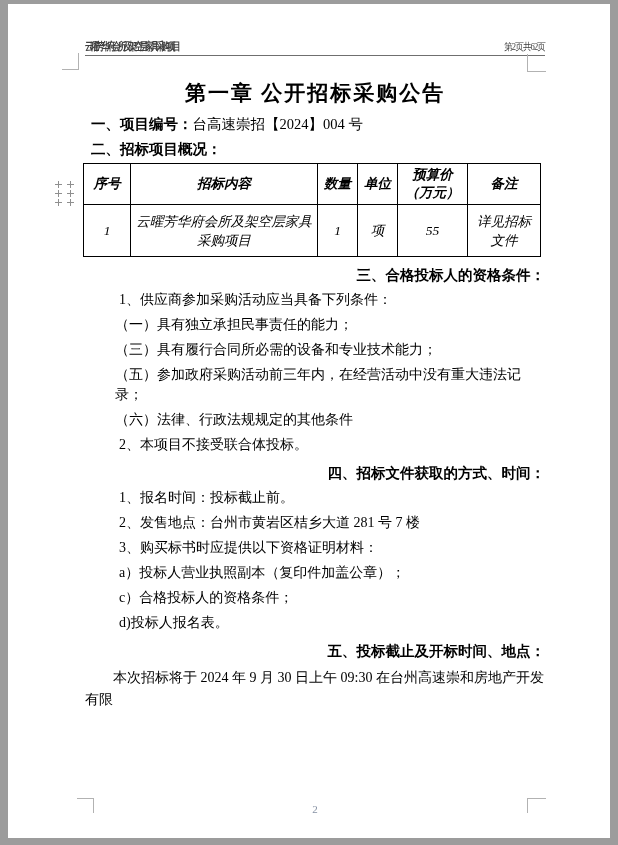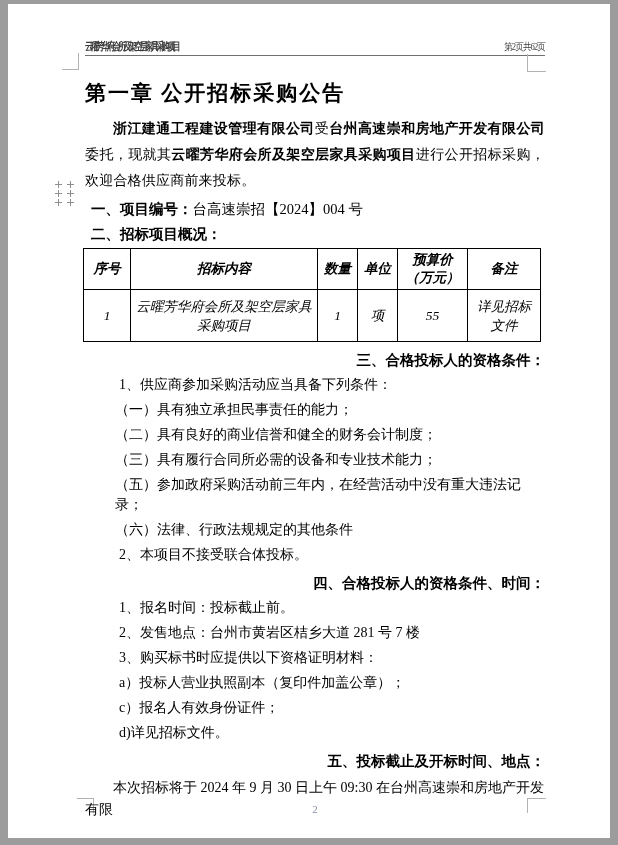--- a/index.html
+++ b/index.html
@@ -44,21 +44,21 @@
   }
   .cross{position:relative;width:7px;height:7px;}
   .cross::before{content:"";position:absolute;left:0;right:0;top:3px;height:1px;background:#8f8f8f;}
   .cross::after{content:"";position:absolute;top:0;bottom:0;left:3px;width:1px;background:#8f8f8f;}
   
   .content{
     position:absolute;left:77px;top:66px;width:460px;
     color:#000;font-size:14px;
   }
   .doc-title{
-    text-align:left;font-weight:bold;font-size:21px;letter-spacing:2px;
+    text-align:center;font-weight:bold;font-size:21px;letter-spacing:2px;
     line-height:32px;margin:7px 0 0 0;
     font-family:"Liberation Serif","DejaVu Serif",serif;
   }
   .intro{
     margin:7px 0 0 0;line-height:26px;text-align:justify;text-indent:2em;
     letter-spacing:0.2px;
   }
   .bold-seg{font-weight:bold;}
   .hei{font-family:"Liberation Sans","DejaVu Sans",sans-serif;font-weight:bold;text-align:right;}
   .ln{line-height:20px;margin-top:5px;}
@@ -116,21 +116,20 @@
     <span class="cross"></span>
     <span class="cross"></span>
     <span class="cross"></span>
     <span class="cross"></span>
   </div>
 
   <div class="content">
 
     <div class="doc-title">第一章 公开招标采购公告</div>
 
-    <p class="intro"><span class="bold-seg">浙江建通工程建设管理有限公司</span><span>受</span><span class="bold-seg">台州高速崇和房地产开发有限公司</span><span>委托，现就其</span><span class="bold-seg">云曜芳华府会所及架空层家具采购项目</span><span>进行公开招标采购，欢迎合格供应商前来投标。</span></p>
 
     <div class="ln sec"><span class="hei">一、项目编号：</span><span>台高速崇招【2024】004 号</span></div>
 
     <div class="ln sec"><span class="hei">二、招标项目概况：</span></div>
 
     <table class="tbl">
       <colgroup>
         <col class="col-seq">
           <col class="col-content">
           <col class="col-qty">
@@ -156,33 +155,32 @@
           <td>项</td>
           <td>55</td>
           <td>详见招标文件</td>
         </tr>
       </tbody>
     </table>
 
     <div class="ln sec sec-gap hei">三、合格投标人的资格条件：</div>
     <div class="ln ind-num">1、供应商参加采购活动应当具备下列条件：</div>
     <div class="ln ind-paren">（一）具有独立承担民事责任的能力；</div>
-    <div class="ln ind-paren">（二）具有良好的商业信誉和健全的财务会计制度；</div>
     <div class="ln ind-paren">（三）具有履行合同所必需的设备和专业技术能力；</div>
     <div class="ln ind-paren">（五）参加政府采购活动前三年内，在经营活动中没有重大违法记录；</div>
     <div class="ln ind-paren">（六）法律、行政法规规定的其他条件</div>
     <div class="ln ind-num">2、本项目不接受联合体投标。</div>
 
-    <div class="ln sec sec-gap hei">四、合格投标人的资格条件、时间：</div>
+    <div class="ln sec sec-gap hei">四、招标文件获取的方式、时间：</div>
     <div class="ln ind-num">1、报名时间：投标截止前。</div>
     <div class="ln ind-num">2、发售地点：台州市黄岩区桔乡大道 281 号 7 楼</div>
     <div class="ln ind-num">3、购买标书时应提供以下资格证明材料：</div>
     <div class="ln ind-letter">a）投标人营业执照副本（复印件加盖公章）；</div>
-    <div class="ln ind-letter">c）报名人有效身份证件；</div>
-    <div class="ln ind-letter">d)详见招标文件。</div>
+    <div class="ln ind-letter">c）合格投标人的资格条件；</div>
+    <div class="ln ind-letter">d)投标人报名表。</div>
 
     <div class="ln sec sec-gap hei">五、投标截止及开标时间、地点：</div>
     <div class="final-para">本次招标将于 2024 年 9 月 30 日上午 09:30 在台州高速崇和房地产开发有限</div>
 
   </div>
 
   <div class="footer-pagenum">2</div>
 
 </div>
 

